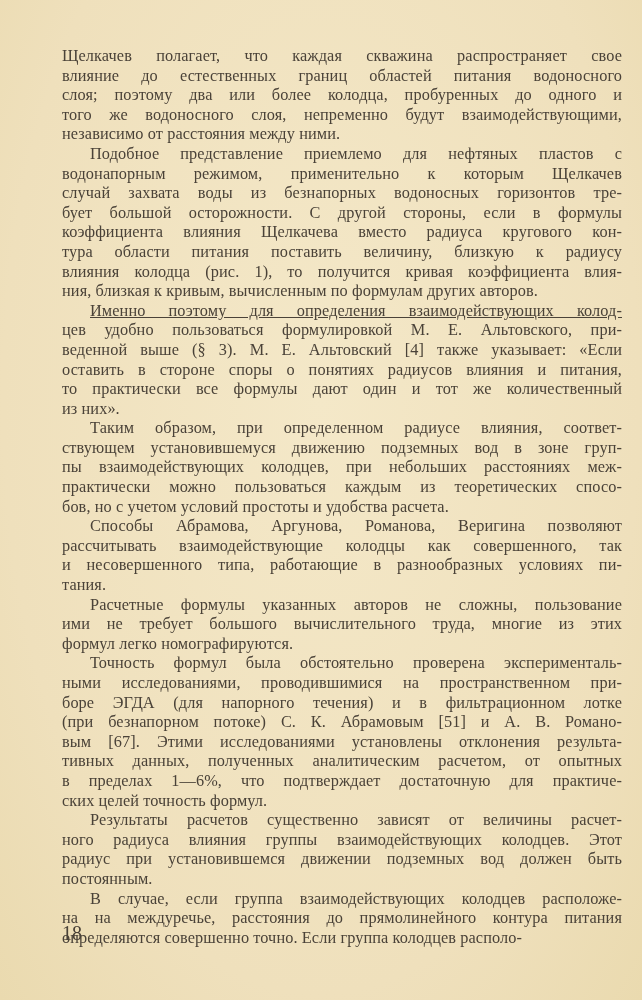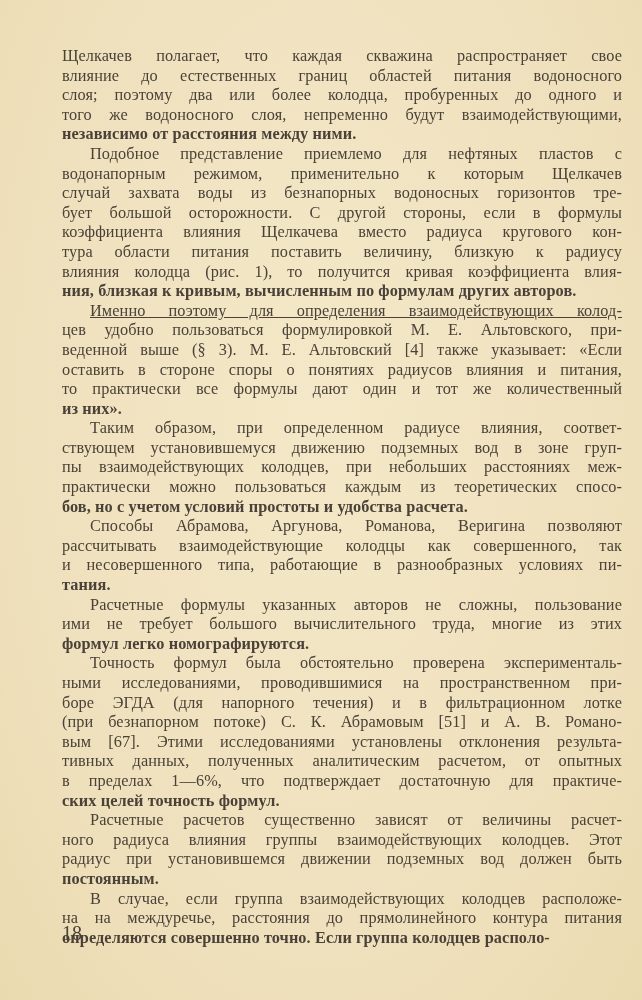--- a/index.html
+++ b/index.html
@@ -12,21 +12,21 @@
   }
   .page { position: relative; width: 518px; height: 1000px; }
   .text-block {
     position: absolute; left: 62px; top: 46px; width: 560px;
     font-size: 16.3px; line-height: 19.6px;
     text-align: justify;
     letter-spacing: 0.1px;
   }
   .para { margin: 0; text-indent: 0; }
   .line { display: block; text-align: justify; text-align-last: justify; white-space: nowrap; height: 19.6px; }
-  .line.last { text-align-last: left; font-weight: bold; }
+  .line.last { text-align-last: left; }
   .page-number {
     position: absolute; left: 62px; top: 922px;
     font-size: 20px; color: #4a4238;
   }
 </style>
 </head>
 <body>
 
 <div class="page">
   <div class="text-block" id="text-block">
@@ -77,21 +77,21 @@
         <span class="line" style="padding-left: 28px;">Точность формул была обстоятельно проверена эксперименталь-</span>
         <span class="line">ными исследованиями, проводившимися на пространственном при-</span>
         <span class="line">боре ЭГДА (для напорного течения) и в фильтрационном лотке</span>
         <span class="line">(при безнапорном потоке) С. К. Абрамовым [51] и А. В. Романо-</span>
         <span class="line">вым [67]. Этими исследованиями установлены отклонения результа-</span>
         <span class="line">тивных данных, полученных аналитическим расчетом, от опытных</span>
         <span class="line">в пределах 1—6%, что подтверждает достаточную для практиче-</span>
         <span class="line last">ских целей точность формул.</span>
       </div>
       <div class="para">
-        <span class="line" style="padding-left: 28px;">Расчетные расчетов существенно зависят от величины расчет-</span>
+        <span class="line" style="padding-left: 28px;">Результаты расчетов существенно зависят от величины расчет-</span>
         <span class="line">ного радиуса влияния группы взаимодействующих колодцев. Этот</span>
         <span class="line">радиус при установившемся движении подземных вод должен быть</span>
         <span class="line last">постоянным.</span>
       </div>
       <div class="para">
         <span class="line" style="padding-left: 28px;">В случае, если группа взаимодействующих колодцев расположе-</span>
         <span class="line">на на междуречье, расстояния до прямолинейного контура питания</span>
         <span class="line last">определяются совершенно точно. Если группа колодцев располо-</span>
       </div>
     </div>

